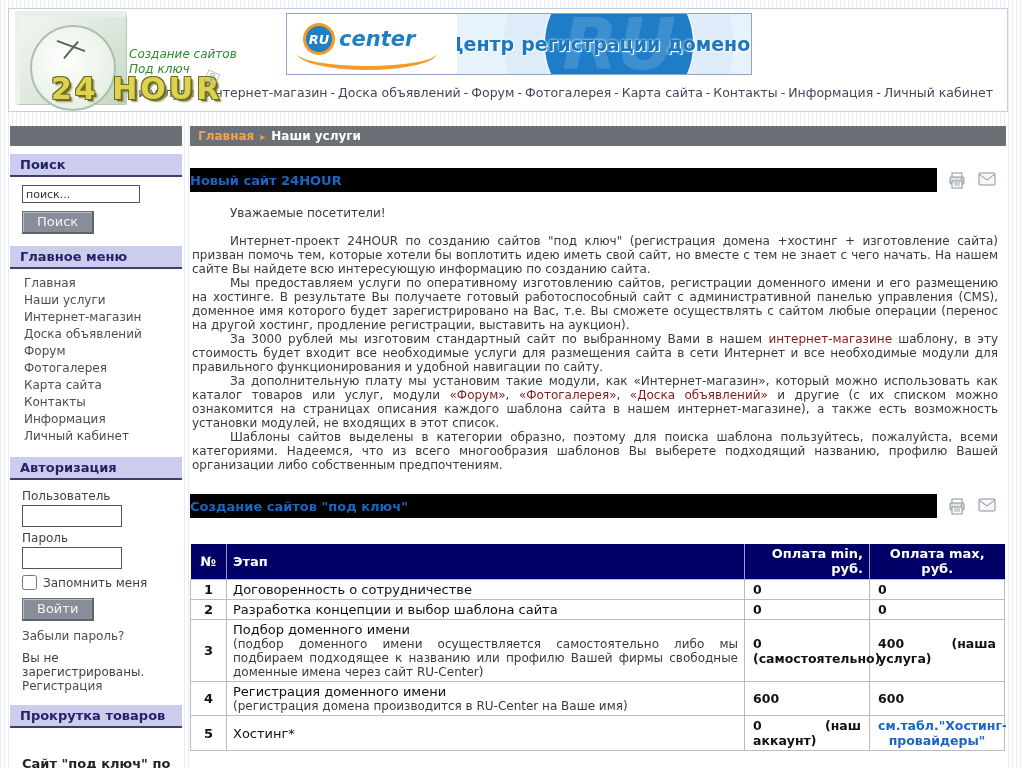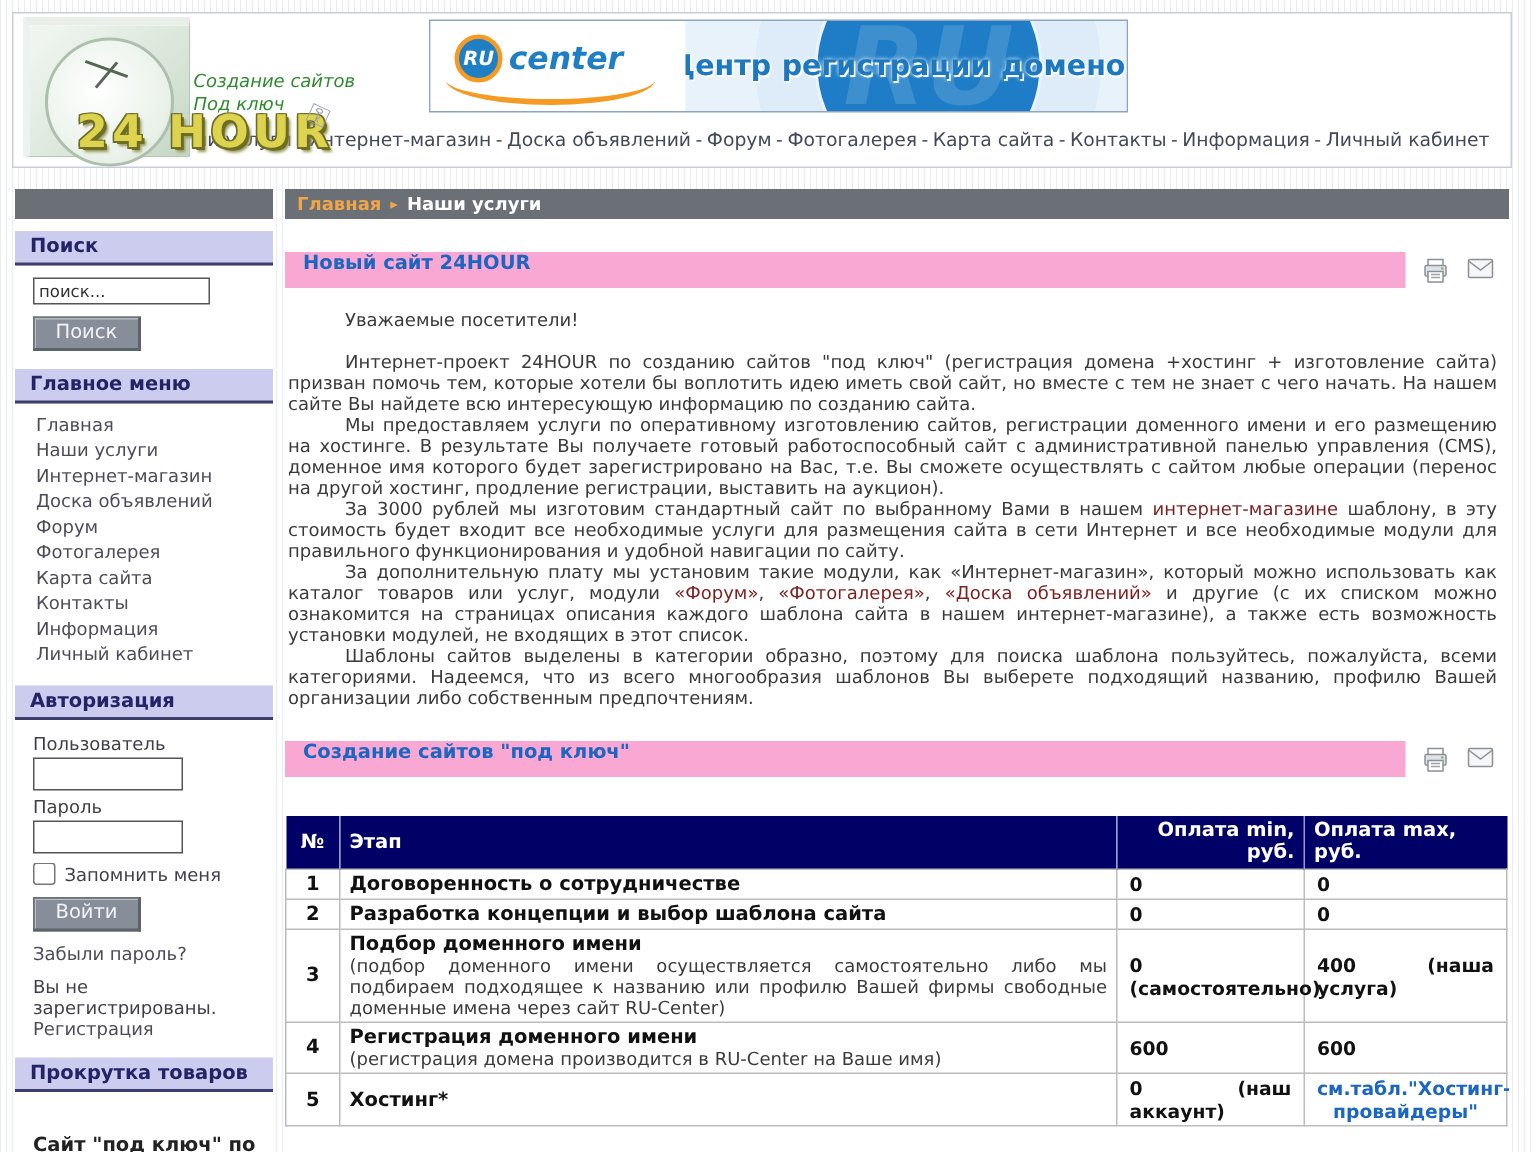--- a/index.html
+++ b/index.html
@@ -78,43 +78,43 @@
 
   
   .content { position:absolute; left:190px; top:126px; width:816px; height:642px; background:#fff; overflow:hidden; }
   .breadcrumb { height:20px; background:#6a7076; display:flex; align-items:center; padding-left:8px;
     font-weight:bold; font-size:12px; }
   .breadcrumb a.home { color:#f0a648; text-decoration:none; }
   .breadcrumb .arrow { color:#f0a648; padding:0 6px; font-size:10px; }
   .breadcrumb .current { color:#ffffff; }
 
   .article-head { display:flex; align-items:center; margin-top:22px; }
-  .article-bar { flex:1; background:#f9a8d4; height:24px; display:flex; align-items:flex-start; padding-left:12px; }
+  .article-bar { flex:1; background:#000000; height:24px; display:flex; align-items:center; padding-left:0; }
   .article-bar a { color:#1a66c0; font-weight:bold; font-size:13px; }
   .article-icons { display:flex; gap:12px; padding:0 10px 0 12px; }
   .article-icons svg { display:block; }
 
   .article-body { padding:14px 8px 0 2px; text-align:justify; font-size:12px; line-height:14px; color:#3a3a3a; }
   .article-body p { text-indent:38px; margin:0; }
   .article-body p.gap-after { margin-bottom:14px; }
   .article-body p.gap-before { margin-top:14px; }
   .article-body a { color:#7f1d1d; }
 
   
   .price-table { border-collapse:collapse; width:814px; margin-top:26px; table-layout:fixed; }
   .price-table th { background:#000066; color:#fff; font-size:13px; text-align:left;
     padding:2px 6px 3px; border-right:1px solid #9a9ac0; }
   .price-table th.num { width:36px; text-align:center; }
   .price-table th.stage { width:518px; }
   .price-table th.min { width:125px; text-align:right; }
-  .price-table th.max { width:135px; text-align:left; border-right:none; }
+  .price-table th.max { width:135px; text-align:center; border-right:none; }
   .price-table td { border:1px solid #bcbcbc; padding:2px 6px; vertical-align:middle; }
   .price-table td.num { text-align:center; font-weight:bold; color:#111; font-size:13px; }
   .price-table td.stage { text-align:justify; }
-  .row-title { font-weight:bold; color:#111; font-size:13px; }
+  .row-title { font-weight:normal; color:#111; font-size:13px; }
   .row-desc { font-size:12px; color:#3a3a3a; line-height:14px; }
   .price-table td.val { font-weight:bold; color:#111; font-size:12.5px; text-align:justify; padding:2px 8px; line-height:15px; }
   .price-table td.val.center { text-align:center; }
   .price-table td.val a { color:#1a66c0; }
 </style>
 </head>
 <body>
 
 <div class="header-box">
   <div class="logo-wrap">

